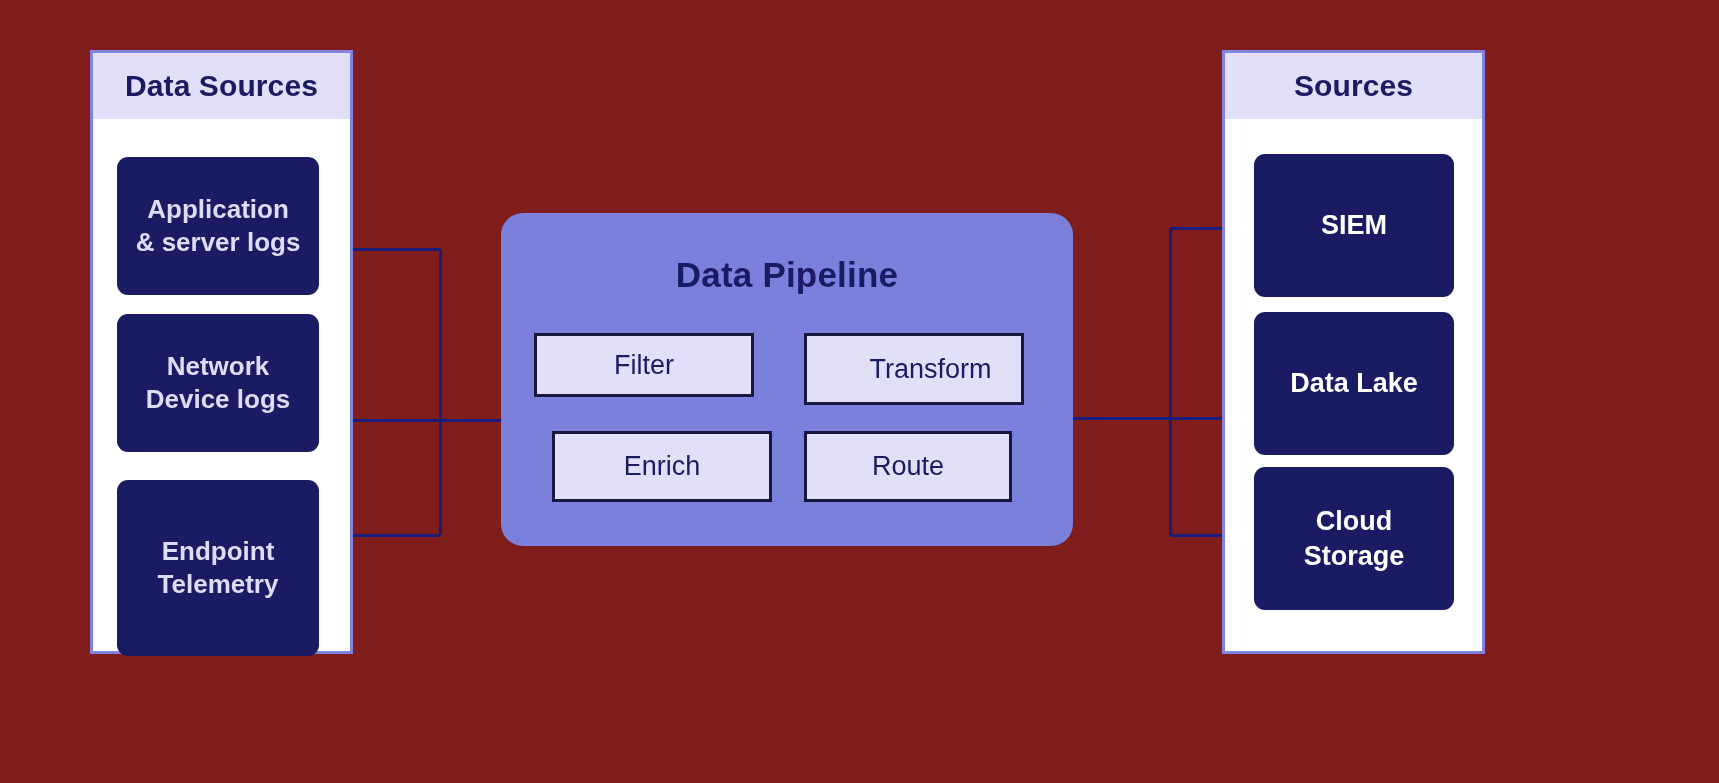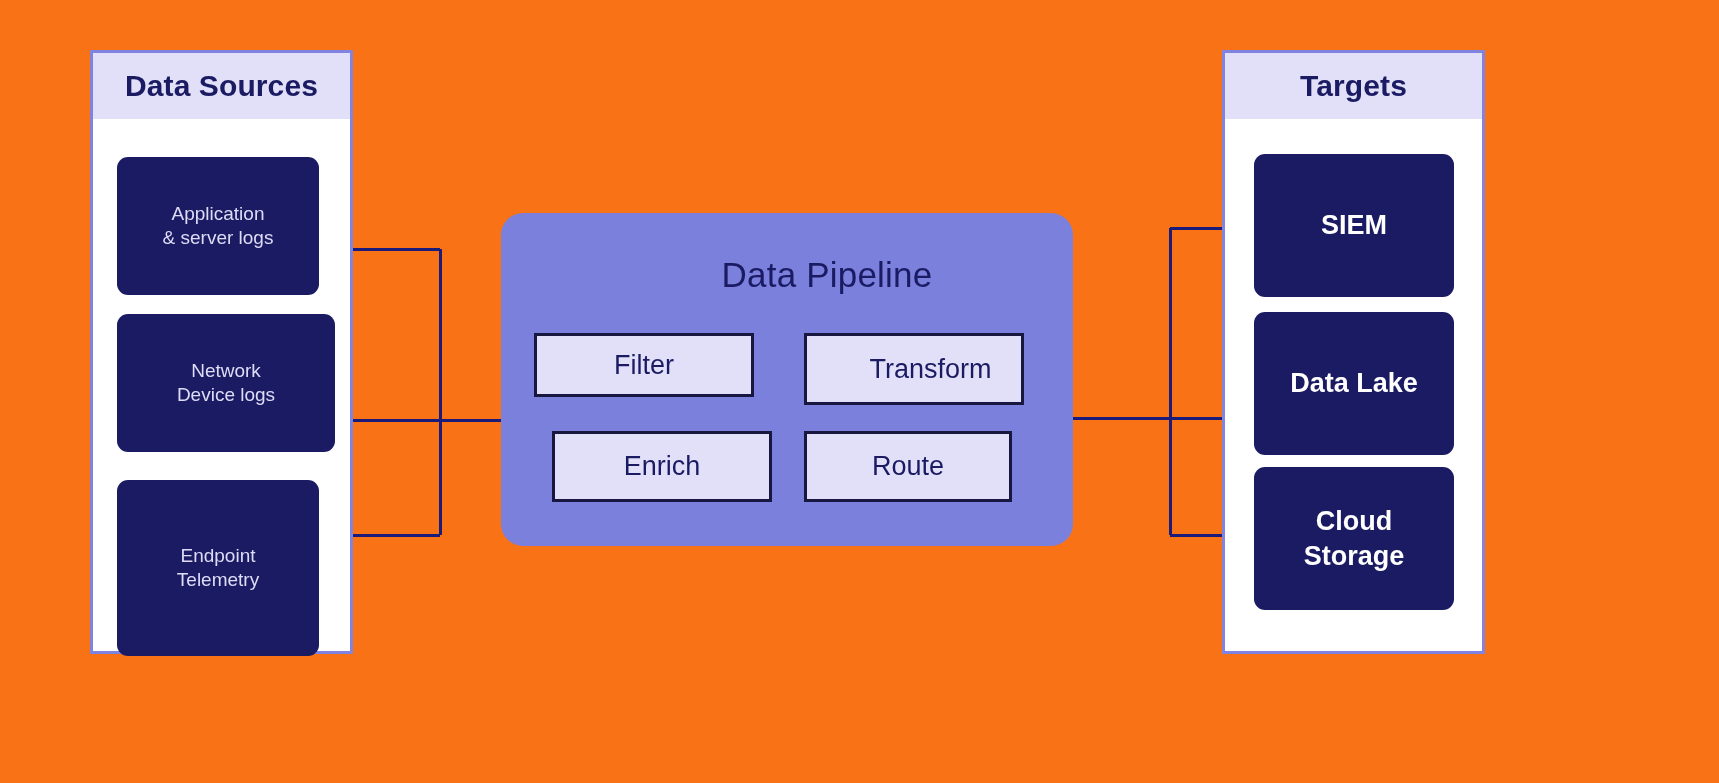--- a/index.html
+++ b/index.html
@@ -10,21 +10,21 @@
   body {
     width: 1719px;
     height: 783px;
     font-family: "Liberation Sans", sans-serif;
     overflow: hidden;
   }
   #canvas {
     position: relative;
     width: 1719px;
     height: 783px;
-    background: #f97316;
+    background: #7f1d1d;
   }
 
   
   #wires {
     position: absolute;
     left: 0; top: 0;
     width: 1719px;
     height: 783px;
   }
 
@@ -59,31 +59,31 @@
     background: #1B1B63;
     border-radius: 11px;
     display: flex;
     align-items: center;
     justify-content: center;
     text-align: center;
     line-height: 1.28;
   }
   .node.source {
     color: #DEDCF6;
-    font-size: 19px;
-    font-weight: normal;
+    font-size: 26px;
+    font-weight: bold;
   }
   .node.target {
     color: #FFFFFF;
     font-size: 27px;
     font-weight: bold;
   }
 
   #src-0 { left: 117px; top: 157px; width: 202px; height: 138px; }
-  #src-1 { left: 117px; top: 314px; width: 218px; height: 138px; }
+  #src-1 { left: 117px; top: 314px; width: 202px; height: 138px; }
   #src-2 { left: 117px; top: 468px; width: 202px; height: 176px; margin-top: 12px; }
 
   #tgt-0 { left: 1254px; top: 154px; width: 200px; height: 143px; }
   #tgt-1 { left: 1254px; top: 312px; width: 200px; height: 143px; }
   #tgt-2 { left: 1254px; top: 467px; width: 200px; height: 143px; }
 
   
   #pipeline {
     position: absolute;
     left: 501px;
@@ -93,23 +93,22 @@
     background: #7B80DC;
     border-radius: 22px;
   }
   #pipeline-title {
     position: absolute;
     left: 0; top: 42px;
     width: 100%;
     text-align: center;
     color: #1B1B63;
     font-size: 35px;
-    font-weight: normal;
+    font-weight: bold;
     letter-spacing: .2px;
-    padding-left: 40px;
   }
   .stage-grid {
     position: absolute;
     left: 33px;
     top: 120px;
     width: 506px;
   }
   .stage {
     position: absolute;
     box-sizing: border-box;
@@ -178,21 +177,21 @@
       <div class="stage s2">
         <span>Enrich</span>
       </div>
       <div class="stage s3">
         <span>Route</span>
       </div>
     </div>
   </div>
 
   <div class="panel" id="targets-panel">
-    <div class="panel-header">Targets</div>
+    <div class="panel-header">Sources</div>
   </div>
 
   <div class="node target" id="tgt-0">
     <span>SIEM</span>
   </div>
   <div class="node target" id="tgt-1">
     <span>Data Lake</span>
   </div>
   <div class="node target" id="tgt-2">
     <span>Cloud<br>Storage</span>

